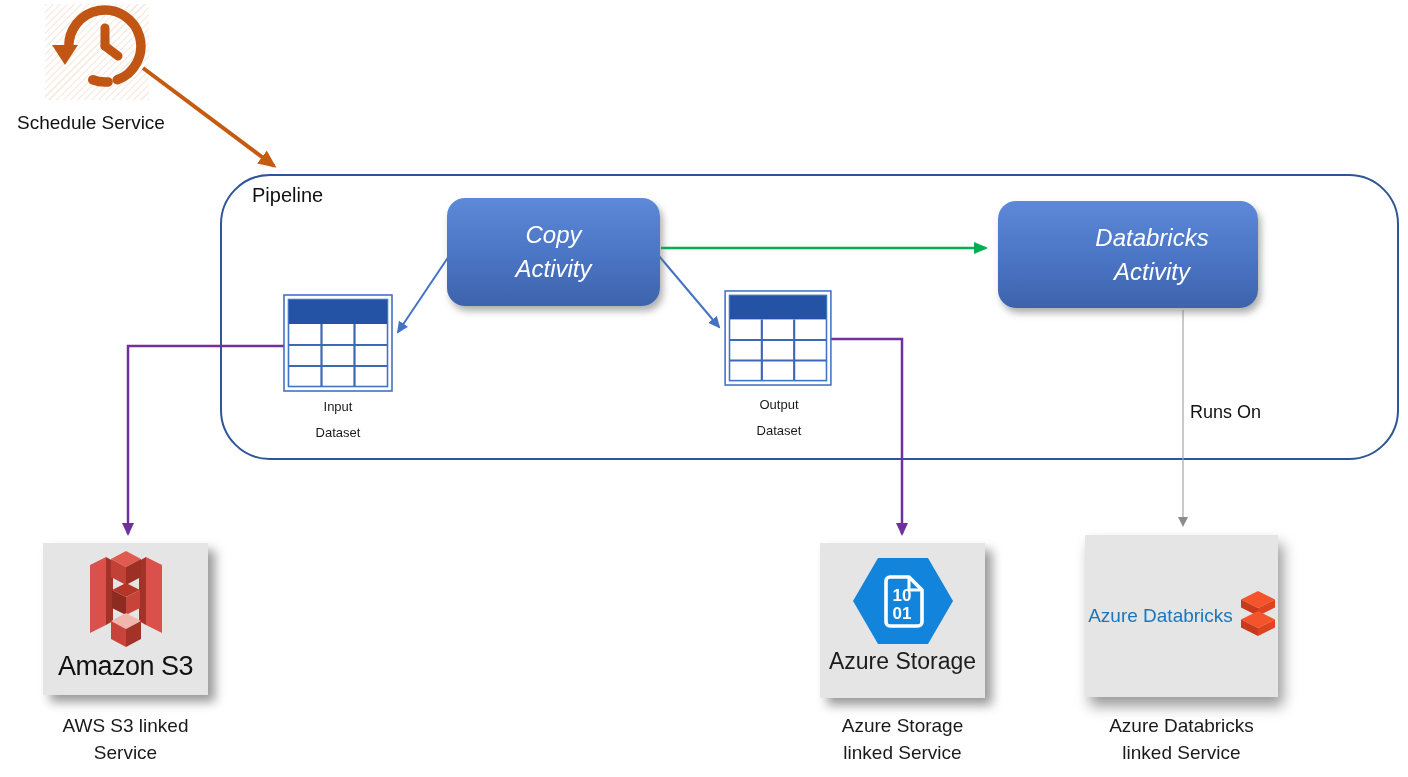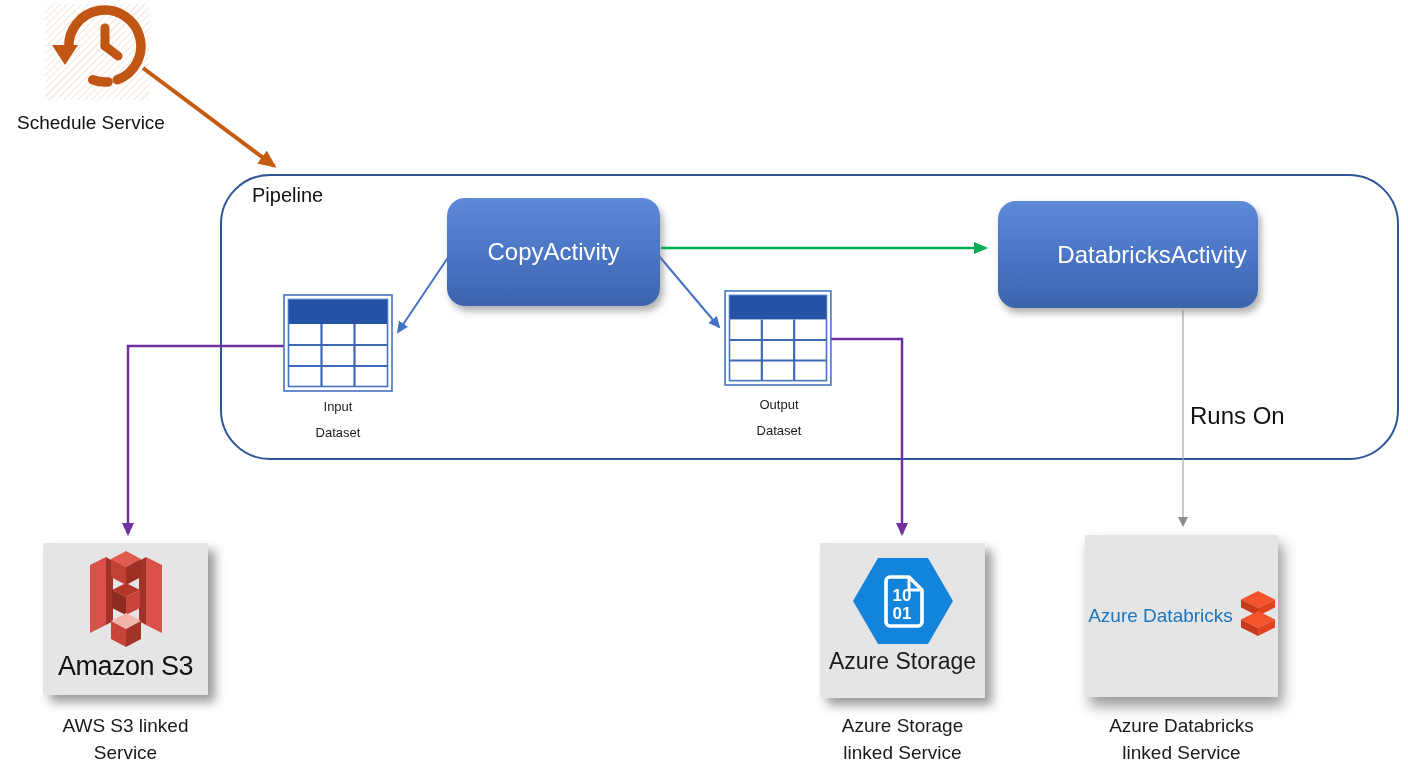--- a/index.html
+++ b/index.html
@@ -11,40 +11,40 @@
             border:2px solid #2F5597;border-radius:50px;z-index:1;}
   .pipeline-label{position:absolute;left:30px;top:8px;font-size:20px;color:#111;}
 
   
   .connectors{position:absolute;left:0;top:0;z-index:2;}
 
   
   .activity{position:absolute;z-index:3;border-radius:18px;
             background:linear-gradient(180deg,#5d89d8 0%,#4a74c4 55%,#3d63ab 100%);
             box-shadow:3px 5px 7px rgba(110,110,110,.55);
-            display:flex;flex-direction:row;align-items:center;justify-content:center;
-            color:#fff;font-size:24px;line-height:34px;}
+            display:flex;flex-direction:column;align-items:center;justify-content:center;
+            color:#fff;font-size:24px;line-height:34px;font-style:italic;}
   .activity.copy{left:447px;top:198px;width:213px;height:108px;}
   .activity.databricks{left:998px;top:201px;width:212px;height:107px;padding-left:48px;}
 
   
   .dataset-icon{position:absolute;z-index:3;}
   .dataset-icon.input{left:283px;top:294px;}
   .dataset-icon.output{left:724px;top:290px;}
   .dataset-label{position:absolute;z-index:3;text-align:center;font-size:13px;line-height:26px;color:#1a1a1a;}
   .dataset-label.input{left:263px;top:394px;width:150px;}
   .dataset-label.output{left:704px;top:392px;width:150px;}
 
   
   .trigger-icon{position:absolute;left:45px;top:4px;width:104px;height:96px;z-index:3;
                 background:repeating-linear-gradient(135deg,rgba(197,90,17,.10) 0px,rgba(197,90,17,.10) 1.5px,transparent 1.5px,transparent 5px);}
   .trigger-label{position:absolute;left:0px;top:112px;width:182px;text-align:center;
                  font-size:19px;color:#111;z-index:3;}
 
-  .runs-on{position:absolute;left:1190px;top:402px;font-size:24px;color:#111;z-index:3;}
+  .runs-on{position:absolute;left:1190px;top:402px;font-size:18px;color:#111;z-index:3;}
 
   
   .card{position:absolute;background:#e5e5e5;z-index:3;display:flex;flex-direction:column;
         align-items:center;}
   .card.s3{left:43px;top:543px;width:165px;height:152px;box-shadow:7px 7px 10px rgba(0,0,0,.40);}
   .card.storage{left:820px;top:543px;width:165px;height:155px;box-shadow:7px 7px 10px rgba(0,0,0,.40);}
   .card.databricks{left:1085px;top:535px;width:193px;height:162px;box-shadow:5px 9px 13px rgba(0,0,0,.40);
         flex-direction:row;justify-content:center;align-items:center;gap:8px;}
   .s3-logo-text{font-size:27px;color:#111;letter-spacing:-.5px;margin-top:2px;}
   .storage-logo-text{font-size:23px;color:#1c1c1c;margin-top:2px;}

